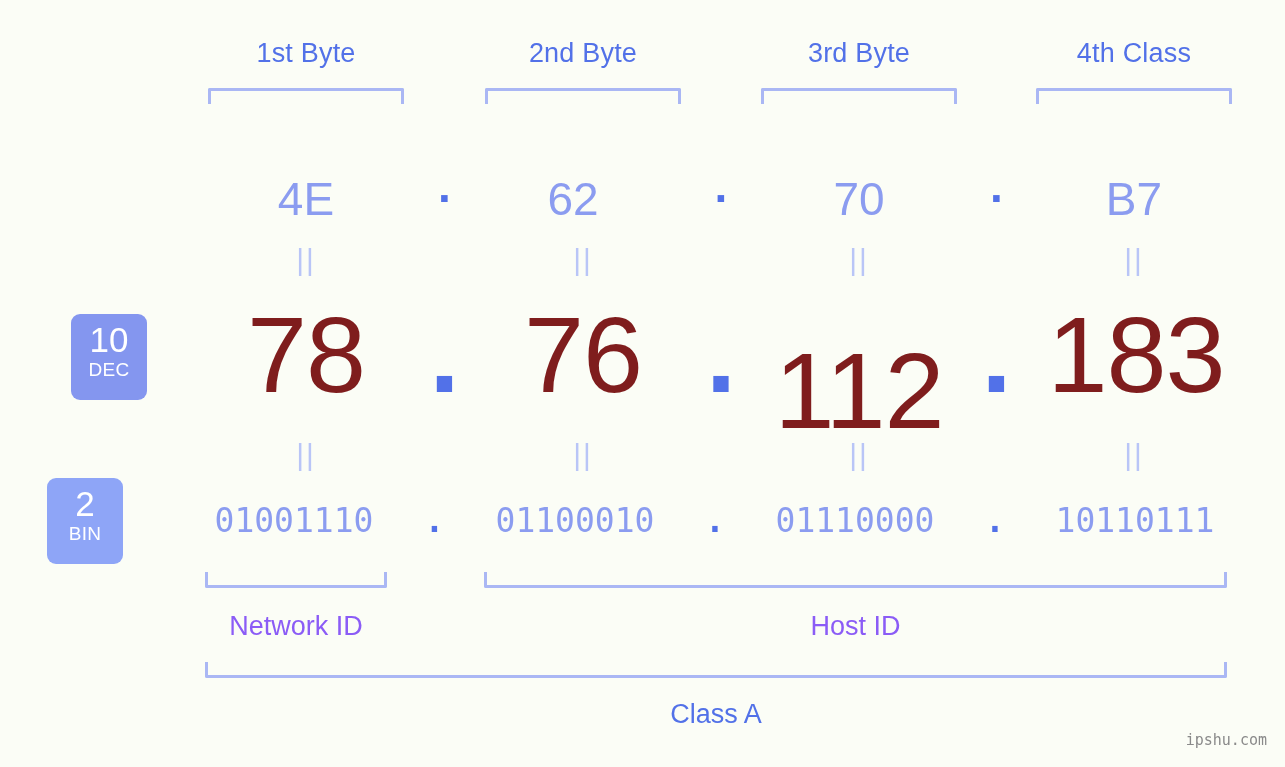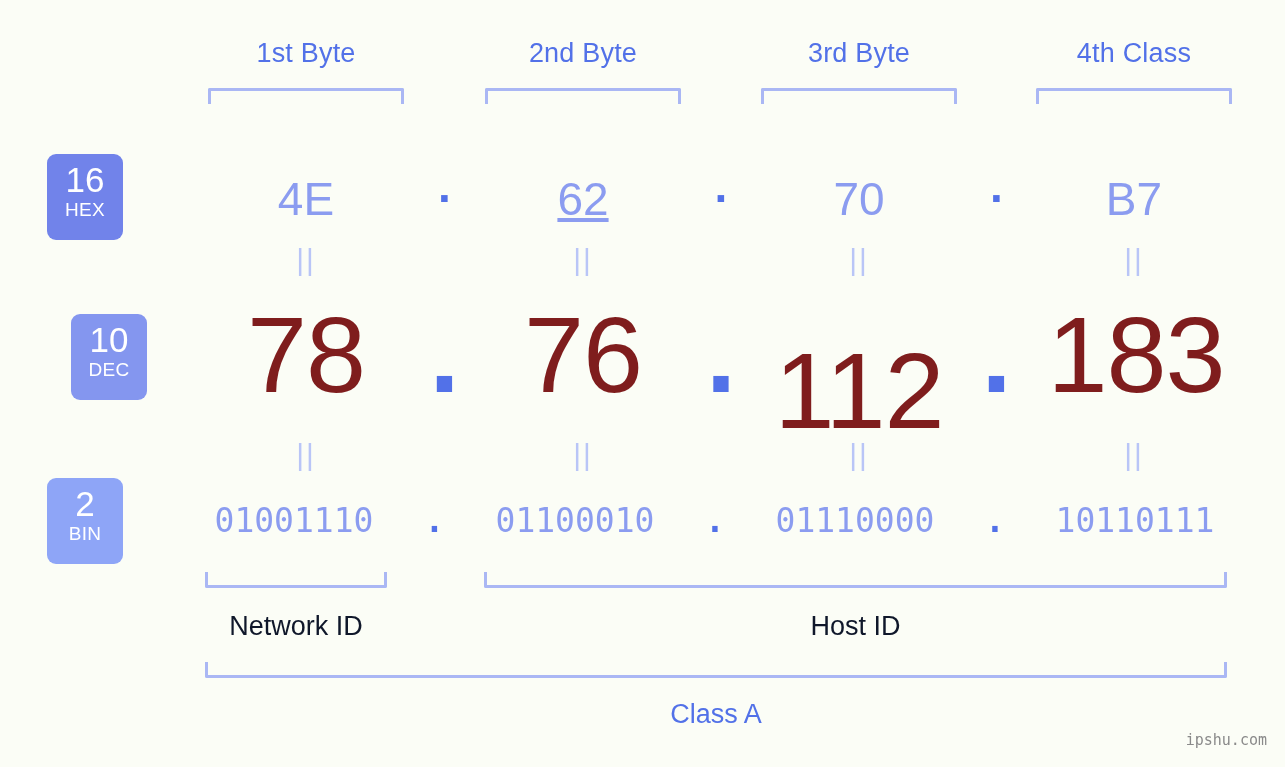--- a/index.html
+++ b/index.html
@@ -157,21 +157,21 @@
     line-height: 46px;
     font-size: 33px;
     color: #5271e8;
     font-weight: 700;
     font-family: "DejaVu Sans Mono", monospace;
   }
 
   
   .id-label {
     font-size: 27px;
-    color: #0f172a;
+    color: #8b5cf6;
     text-align: center;
     white-space: nowrap;
     height: 34px;
     line-height: 34px;
   }
 
   
   .class-label {
     font-size: 27px;
     color: #5271e8;
@@ -199,28 +199,24 @@
   <div class="abs byte-label" style="left:208px;width:196px;">1st Byte</div>
   <div class="abs byte-label" style="left:485px;width:196px;">2nd Byte</div>
   <div class="abs byte-label" style="left:761px;width:196px;">3rd Byte</div>
   <div class="abs byte-label" style="left:1036px;width:196px;">4th Class</div>
 
   <div class="abs bracket-top" style="left:208px;width:196px;"></div>
   <div class="abs bracket-top" style="left:485px;width:196px;"></div>
   <div class="abs bracket-top" style="left:761px;width:196px;"></div>
   <div class="abs bracket-top" style="left:1036px;width:196px;"></div>
 
-  <div class="abs badge badge-hex" style="background: rgb(113, 131, 234);">
-    <span class="base">16</span>
-    <span class="name">HEX</span>
-  </div>
 
   <div class="abs cell hex-value" style="left:208px;width:196px;">4E</div>
   <div class="abs cell hex-dot" style="left:404px;width:81px;">.</div>
-  <div class="abs cell hex-value" style="left:485px;width:196px;text-decoration:underline;">62</div>
+  <div class="abs cell hex-value" style="left:475px;width:196px;">62</div>
   <div class="abs cell hex-dot" style="left:681px;width:80px;">.</div>
   <div class="abs cell hex-value" style="left:761px;width:196px;">70</div>
   <div class="abs cell hex-dot" style="left:957px;width:79px;">.</div>
   <div class="abs cell hex-value" style="left:1036px;width:196px;">B7</div>
 
   <div class="abs eq eq-top" style="left:208px;width:196px;">||</div>
   <div class="abs eq eq-top" style="left:485px;width:196px;">||</div>
   <div class="abs eq eq-top" style="left:761px;width:196px;">||</div>
   <div class="abs eq eq-top" style="left:1036px;width:196px;">||</div>
 

